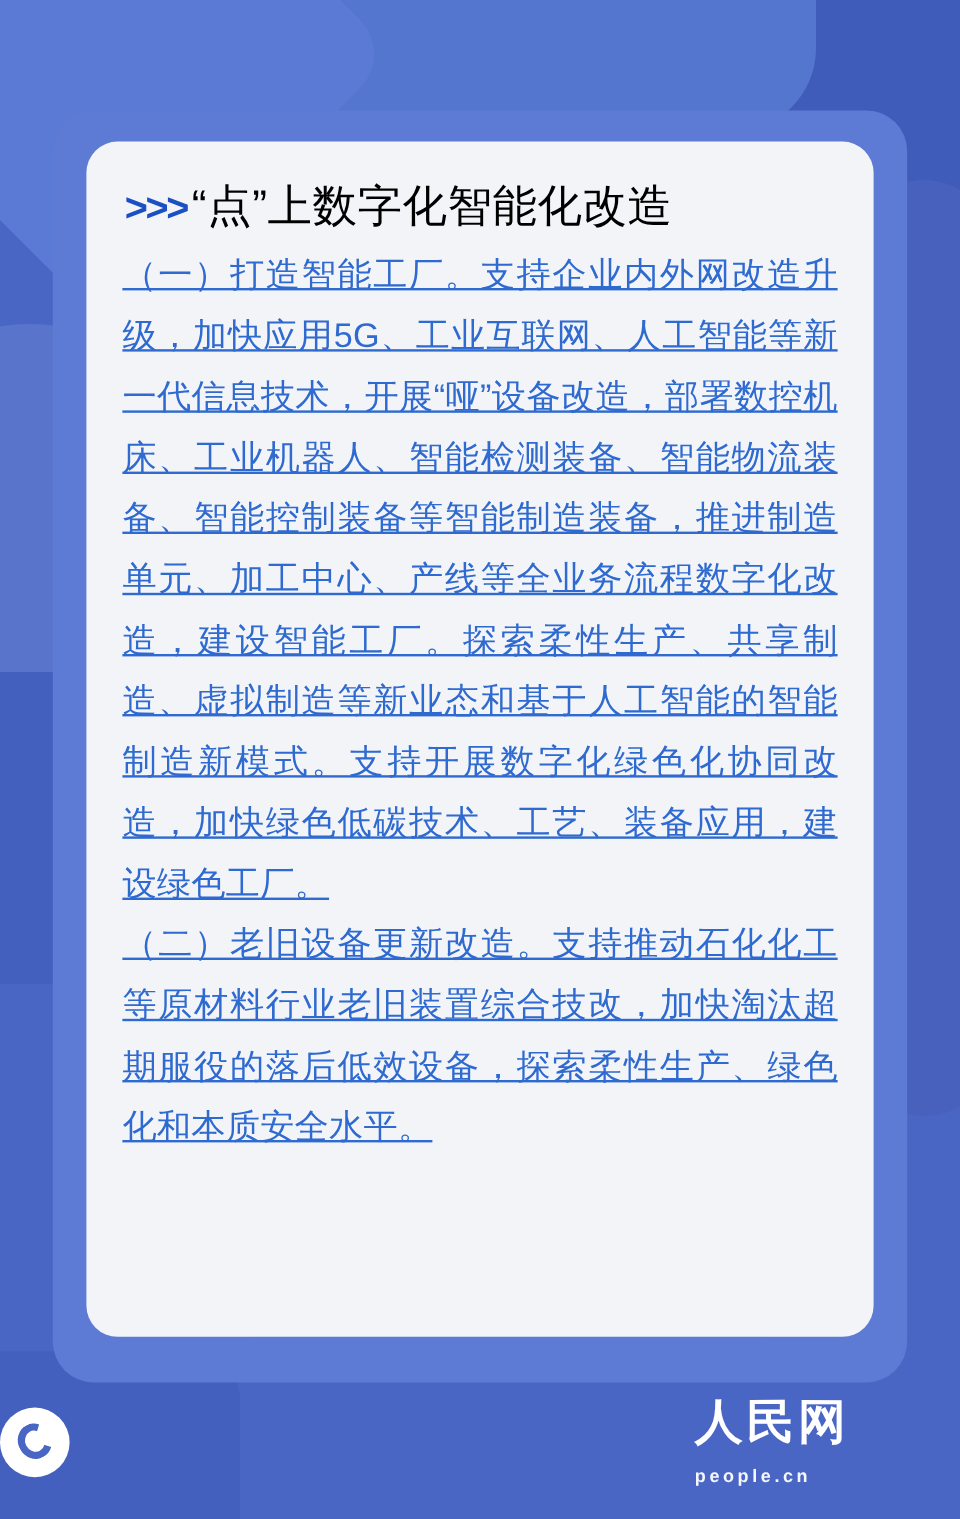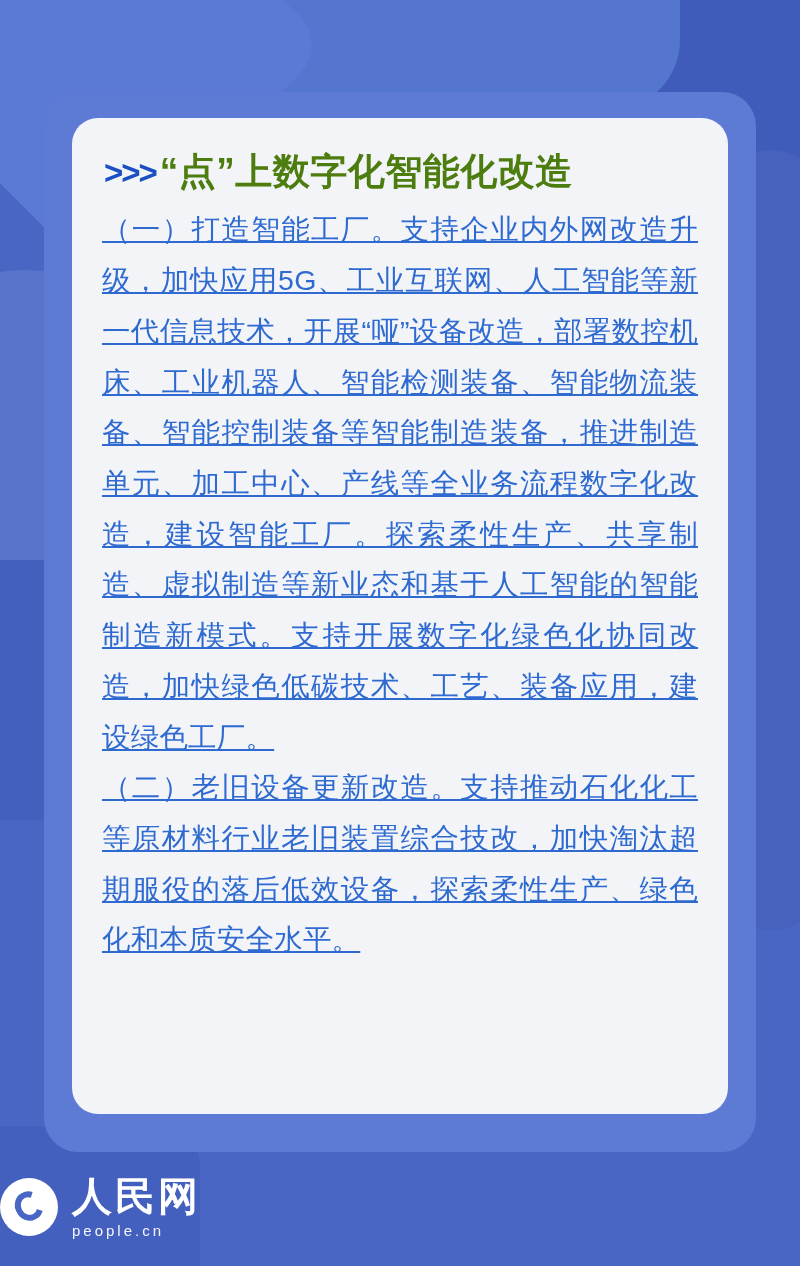--- a/index.html
+++ b/index.html
@@ -124,23 +124,23 @@
   }
   .chevrons {
     color: #1b4fc4;
     font-size: 33px;
     font-weight: bold;
     letter-spacing: -2px;
     line-height: 1;
     margin-right: 4px;
   }
   .heading-text {
-    color: #4d7c0f;
+    color: #000000;
     font-size: 37px;
-    font-weight: bold;
+    font-weight: normal;
     letter-spacing: 0.5px;
     line-height: 1.2;
     text-align: right;
   }
 
   
   .body-text {
     color: #2f6ad0;
     font-size: 28.5px;
     line-height: 1.78;
@@ -155,22 +155,22 @@
   }
 
   
   .footer {
     position: absolute;
     left: 0;
     bottom: 28px;
     width: 708px;
     display: flex;
     align-items: center;
-    justify-content: flex-start;
-    gap: 14px;
+    justify-content: space-between;
+    gap: 28px;
   }
   .logo-mark {
     width: 58px;
     height: 58px;
     border-radius: 50%;
     background: #ffffff;
     position: relative;
     flex: none;
   }
   .logo-mark::after {
@@ -194,22 +194,23 @@
   .logo-cn {
     color: #ffffff;
     font-size: 40px;
     font-weight: bold;
     letter-spacing: 3px;
   }
   .logo-en {
     color: #ffffff;
     font-size: 15px;
     letter-spacing: 3px;
-    margin-top: 7px;
+    margin-top: 18px;
     opacity: 0.95;
+    font-weight: bold;
   }
 </style>
 </head>
 <body>
 
 <div class="poster">
 
   <div class="bg-shape bg-top-right"></div>
   <div class="bg-shape bg-top-band"></div>
   <div class="bg-shape bg-top-left"></div>

